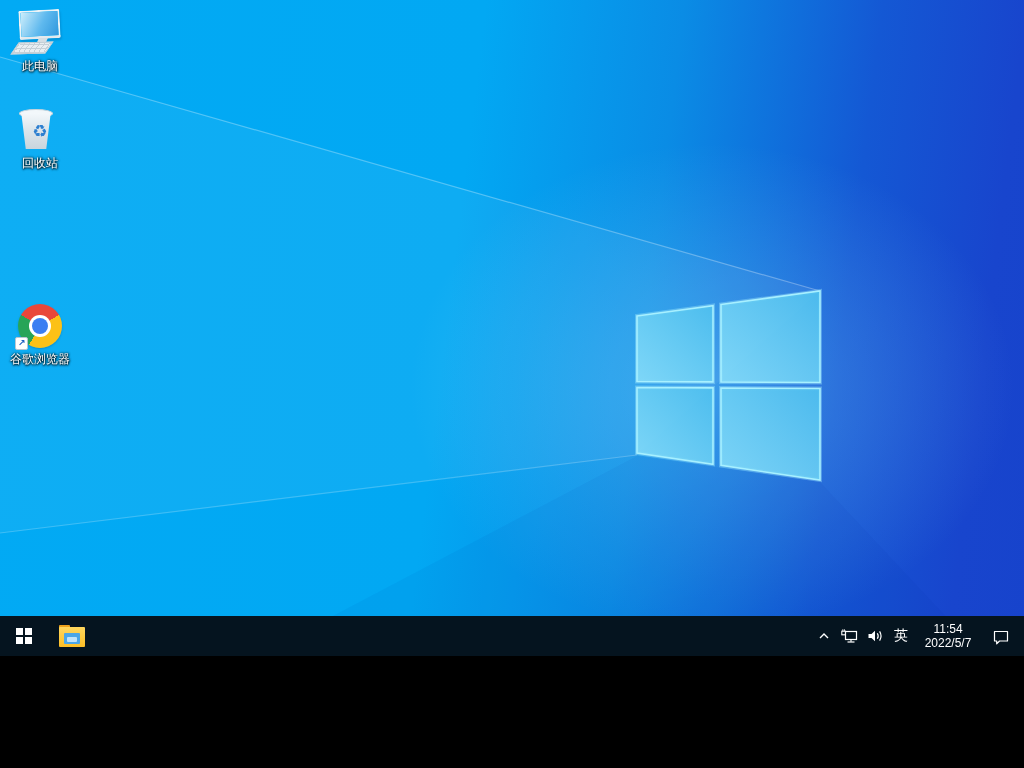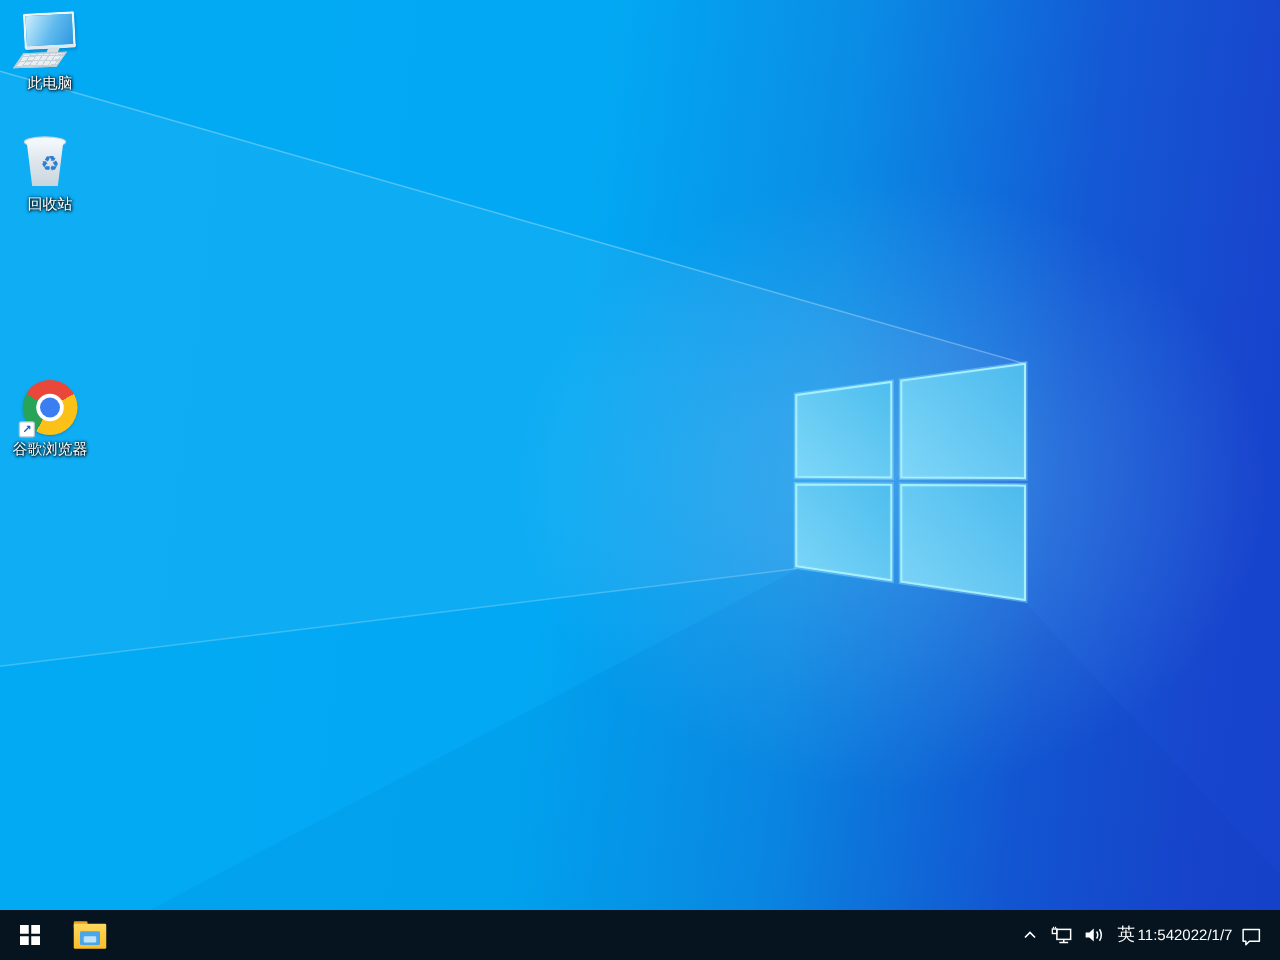--- a/index.html
+++ b/index.html
@@ -1,17 +1,17 @@
 <!DOCTYPE html>
 <html><head>
 <meta charset="utf-8">
 <style>
   html,body{margin:0;padding:0;background:#000;}
   .screen{
-    position:relative;width:1024px;height:768px;overflow:hidden;
+    position:relative;width:1024px;height:656px;overflow:hidden;
     font-family:"Liberation Sans","DejaVu Sans",sans-serif;
     background:
       radial-gradient(420px 340px at 712px 388px, rgba(150,228,255,.32), rgba(150,228,255,0) 72%),
       linear-gradient(97deg,#02aaf4 0%,#02a8f3 44%,#0a8ce5 62%,#1458d4 80%,#1845cd 93%,#1743cc 100%);
   }
   
   .wallpaper{position:absolute;inset:0;pointer-events:none;}
 
   
   .desk-icon{
@@ -82,21 +82,21 @@
     background:linear-gradient(180deg,#ffd75e,#fcbe26);}
   .fe-win{position:absolute;bottom:3px;left:5px;width:16px;height:11px;background:#4ba6e8;border-radius:1px;}
   .fe-win::after{content:"";position:absolute;left:3px;right:3px;bottom:2px;height:5px;
     background:#bfe3fb;border-radius:1px;}
   .tray{margin-left:auto;display:flex;align-items:stretch;padding-right:4px;}
   .tray-btn{background:none;border:none;margin:0;padding:0;display:flex;align-items:center;
     justify-content:center;color:#fff;cursor:default;}
   .tray-btn svg{display:block;}
   .w24{width:24px;} .w26{width:26px;} .w38{width:38px;}
   .input-ind{width:26px;font-size:14px;font-family:"Liberation Sans","DejaVu Sans",sans-serif;}
-  .clock{width:68px;display:flex;flex-direction:row;align-items:center;justify-content:center;
+  .clock{width:68px;display:flex;flex-direction:column;align-items:center;justify-content:center;
     font-size:12px;line-height:14px;}
 </style>
 </head>
 <body>
 
 <div class="screen">
 
   <svg class="wallpaper" width="1024" height="768" viewBox="0 0 1024 768">
     <defs>
       <linearGradient id="paneGrad" x1="0" y1="1" x2="1" y2="0">
@@ -191,21 +191,21 @@
       <button class="tray-btn w26">
         <svg width="16" height="16" viewBox="0 0 16 16">
           <path d="M1.5 6 H4.5 L8 2.8 V13.2 L4.5 10 H1.5 Z" fill="#fff"></path>
           <path d="M10.3 5.2 q1.8 2.8 0 5.6" fill="none" stroke="#fff" stroke-width="1.2"></path>
           <path d="M12.6 3.4 q2.9 4.6 0 9.2" fill="none" stroke="#fff" stroke-width="1.2"></path>
         </svg>
       </button>
       <button class="tray-btn input-ind">英</button>
       <button class="tray-btn clock">
         <span>11:54</span>
-        <span>2022/1/7</span>
+        <span>2022/5/7</span>
       </button>
       <button class="tray-btn w38">
         <svg width="18" height="17" viewBox="0 0 18 17">
           <path d="M2.5 3.5 h13 v9.5 h-8 l-2.8 2.8 v-2.8 h-2.2 z" fill="none" stroke="#fff" stroke-width="1.2" stroke-linejoin="round"></path>
         </svg>
       </button>
     </div>
   </div>
 </div>
 

